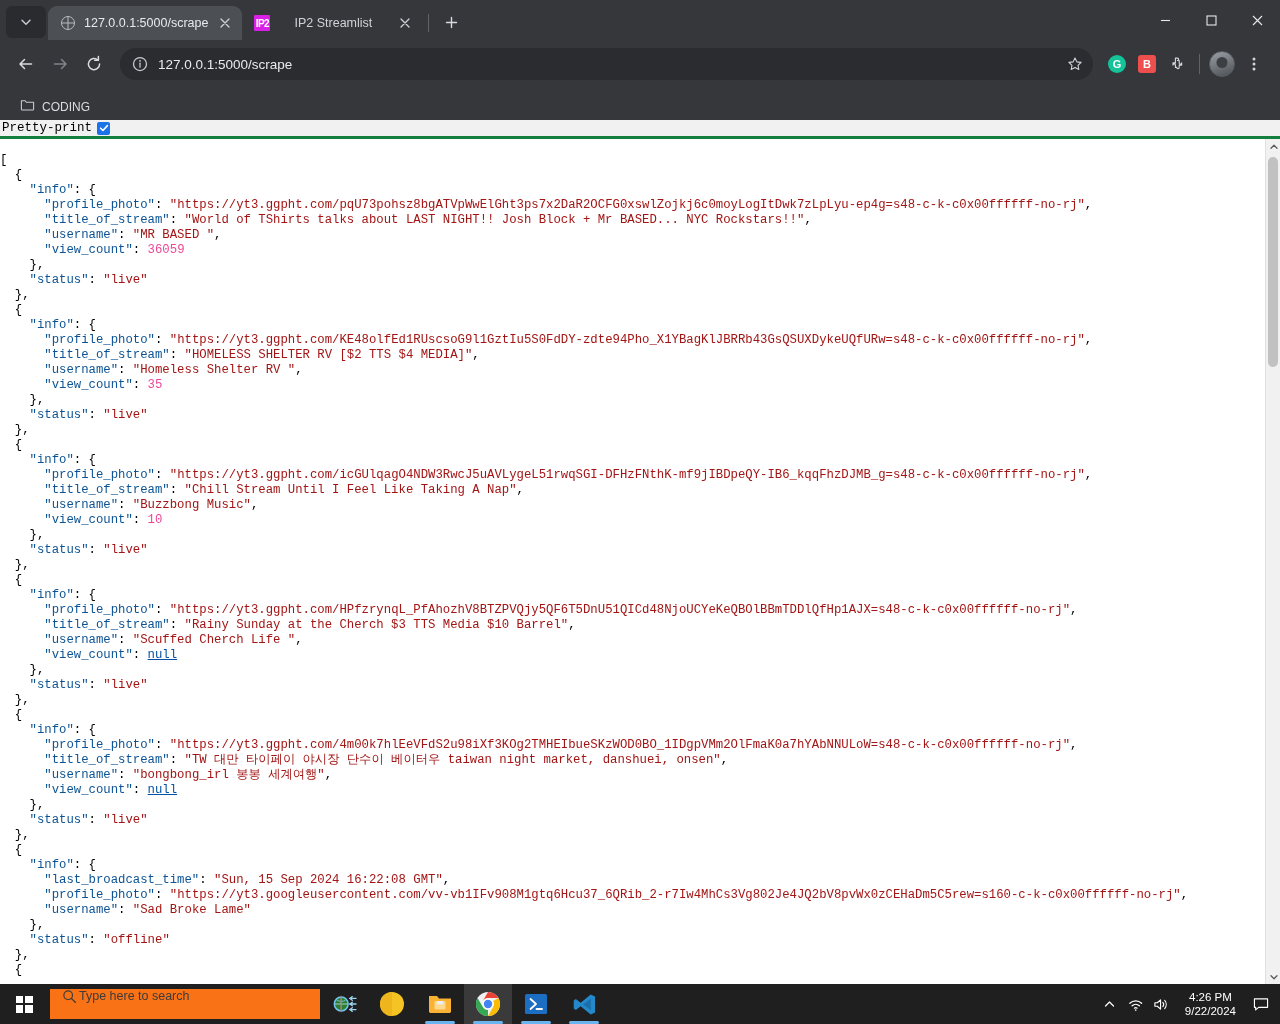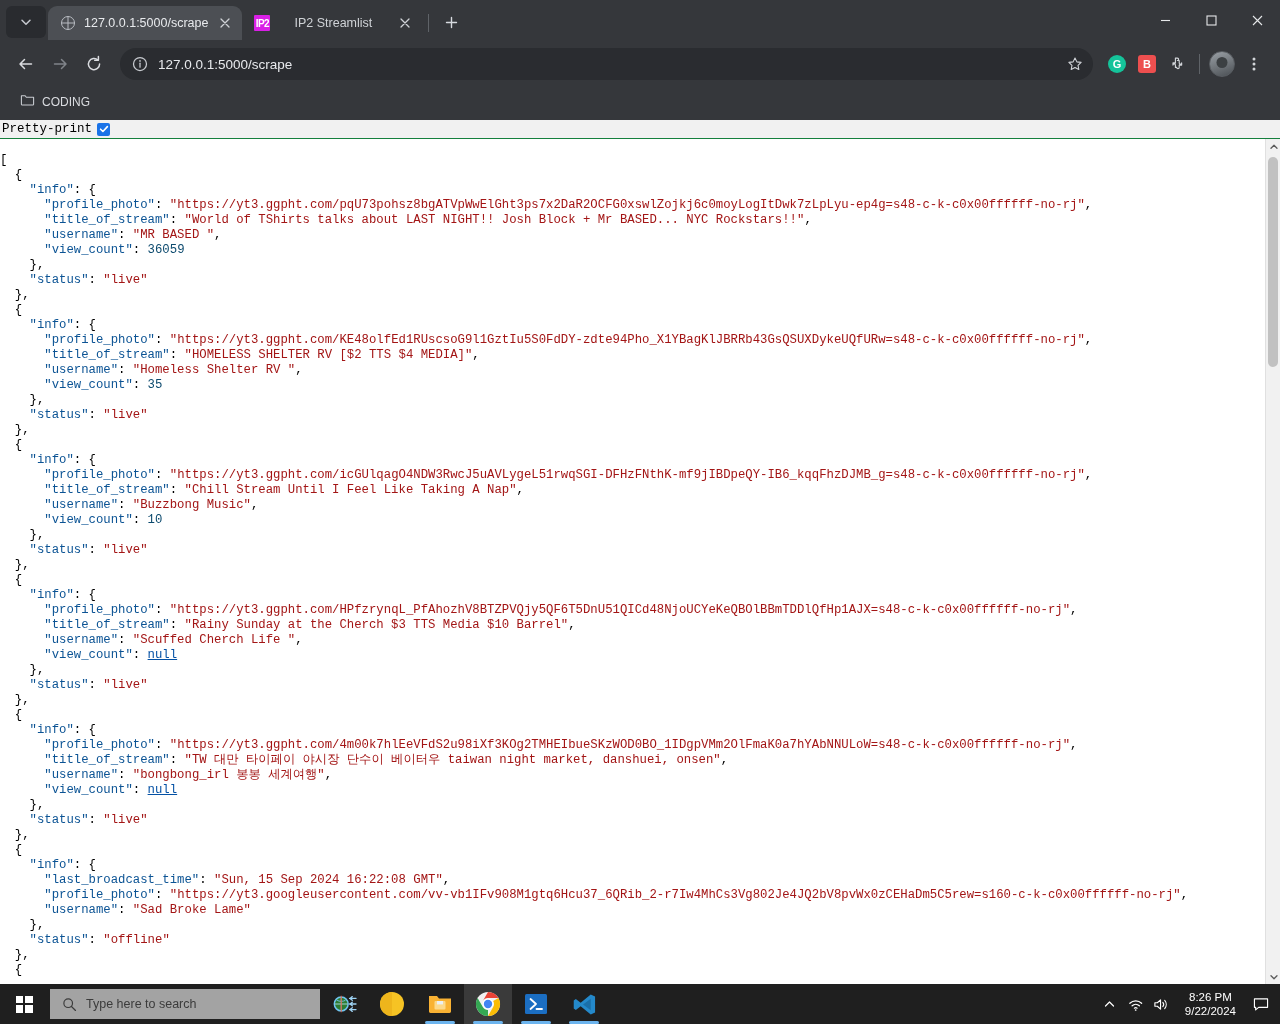--- a/index.html
+++ b/index.html
@@ -174,21 +174,21 @@
   .avatar-btn::after {
     content:""; position:absolute; left:50%; top:20%;
     width:11px;height:11px;border-radius:50%;background:#3c4043;
     transform:translateX(-50%);
   }
 
   
   .bookmarks {
     height: 32px;
     background: #35373b;
-    display: flex; align-items: flex-start;
+    display: flex; align-items: flex-end;
     padding: 0 12px;
     gap: 6px;
   }
   .bm-item {
     display: flex; align-items: center; gap: 7px;
     padding: 4px 8px; border-radius: 5px;
     cursor: pointer;
   }
   .bm-label { color: #dadce0; font-size: 12px; }
 
@@ -196,21 +196,21 @@
   .pagearea {
     flex: 1 1 auto;
     background: #ffffff;
     position: relative;
     overflow: hidden;
     display: flex; flex-direction: column;
   }
   .prettyprint-bar {
     height: 19px;
     background: #f1f1f1;
-    border-bottom: 1px solid #15803d;
+    border-bottom: 3px solid #15803d;
     display: flex; align-items: center;
     padding-left: 2px;
     gap: 5px;
     flex: 0 0 19px;
   }
   .prettyprint-bar label {
     font-family: "Liberation Mono", monospace;
     font-size: 12.5px; color: #000;
     cursor: default;
   }
@@ -230,21 +230,21 @@
     font-size: 12.3px;
     line-height: 15px;
     color: #000;
     padding: 14px 0 0 0;
     white-space: pre;
     position: relative;
   }
   .jline { white-space: pre; height: 15px; }
   .k { color: #0b5394; }
   .s { color: #a31515; }
-  .n { color: #0c4a6e; }
+  .n { color: #ec4899; }
   .nul { color: #0451a5; text-decoration: underline; }
   .p { color: #000; }
 
   
   .vscroll {
     position: absolute; right: 0; top: 19px; bottom: 0;
     width: 15px; background: #f1f1f1;
     border-left: 1px solid #e0e0e0;
   }
   .vscroll .arrow-up, .vscroll .arrow-dn {
@@ -274,23 +274,23 @@
     cursor: pointer;
   }
   .win-logo {
     width: 17px; height: 17px;
     display: grid; grid-template-columns: 1fr 1fr; grid-template-rows: 1fr 1fr;
     gap: 1.6px;
   }
   .win-logo div { background: #ffffff; }
   .searchbox {
     width: 270px; height: 30px;
-    background: #a3a3a3;
-    display: flex; align-items: center;
-    gap: 9px; padding: 0 12px;
+    background: #f97316;
+    display: flex; 
+    gap: 2px; padding: 0 12px;
     margin-left: 2px;
     cursor: text;
   }
   .searchbox .sb-text { color: #3b3b3b; font-size: 12.5px; }
   .tb-app {
     width: 48px; height: 40px;
     display: flex; align-items: center; justify-content: center;
     position: relative; cursor: pointer;
   }
   .tb-app.running::after {
@@ -574,21 +574,21 @@
       </svg>
     </div>
     <div class="tray-icon">
       <svg width="17" height="15" viewBox="0 0 18 15">
         <path d="M2 5.6 H4.6 L8 2.6 V12.4 L4.6 9.4 H2 Z" fill="none" stroke="#ffffff" stroke-width="1.2" stroke-linejoin="round"></path>
         <path d="M10.4 5.2 A3.6 3.6 0 0 1 10.4 9.8" fill="none" stroke="#ffffff" stroke-width="1.2" stroke-linecap="round"></path>
         <path d="M12.4 3.2 A6.6 6.6 0 0 1 12.4 11.8" fill="none" stroke="#ffffff" stroke-width="1.2" stroke-linecap="round"></path>
       </svg>
     </div>
     <div class="clock">
-      <span>8:26 PM</span>
+      <span>4:26 PM</span>
       <span>9/22/2024</span>
     </div>
     <div class="notif">
       <svg width="16" height="15" viewBox="0 0 17 16">
         <path d="M1.5 2 H15.5 V11 H6 L2.8 13.8 V11 H1.5 Z" fill="none" stroke="#ffffff" stroke-width="1.2" stroke-linejoin="round"></path>
       </svg>
     </div>
   </div>
 </div>
 

